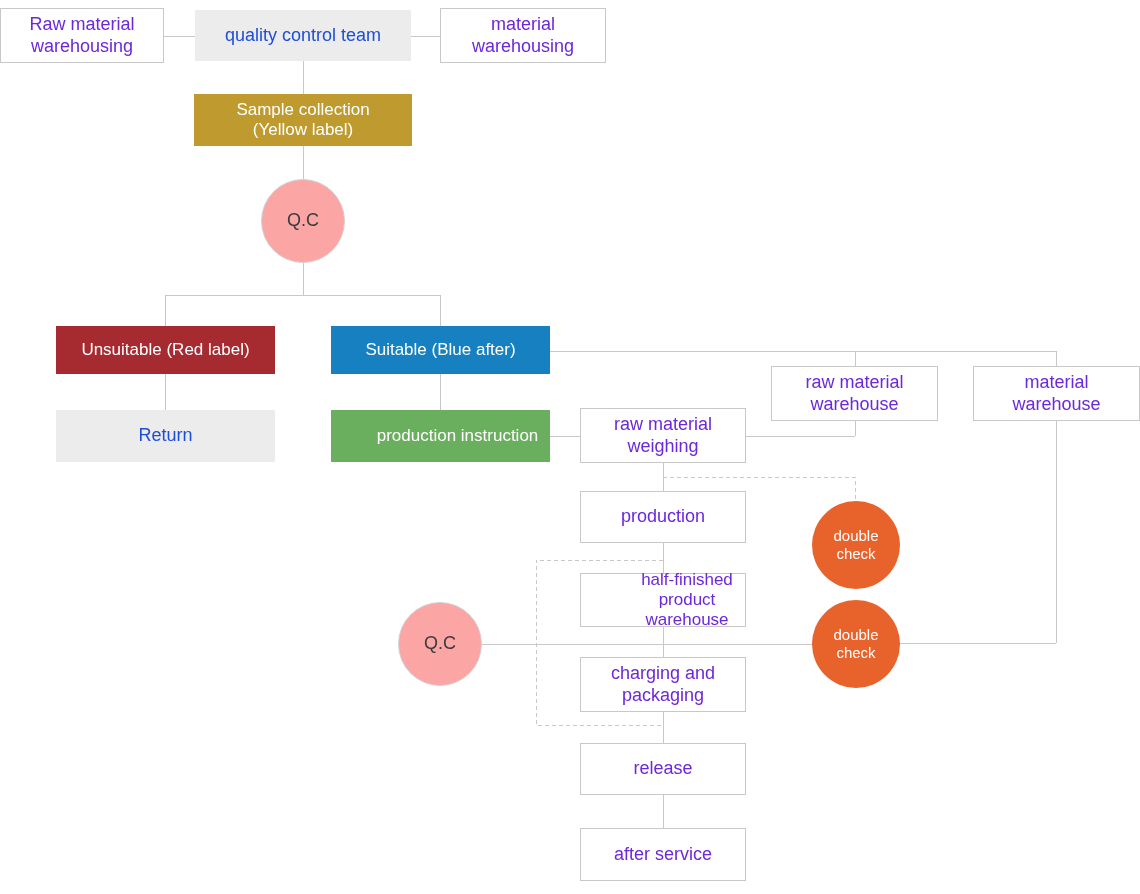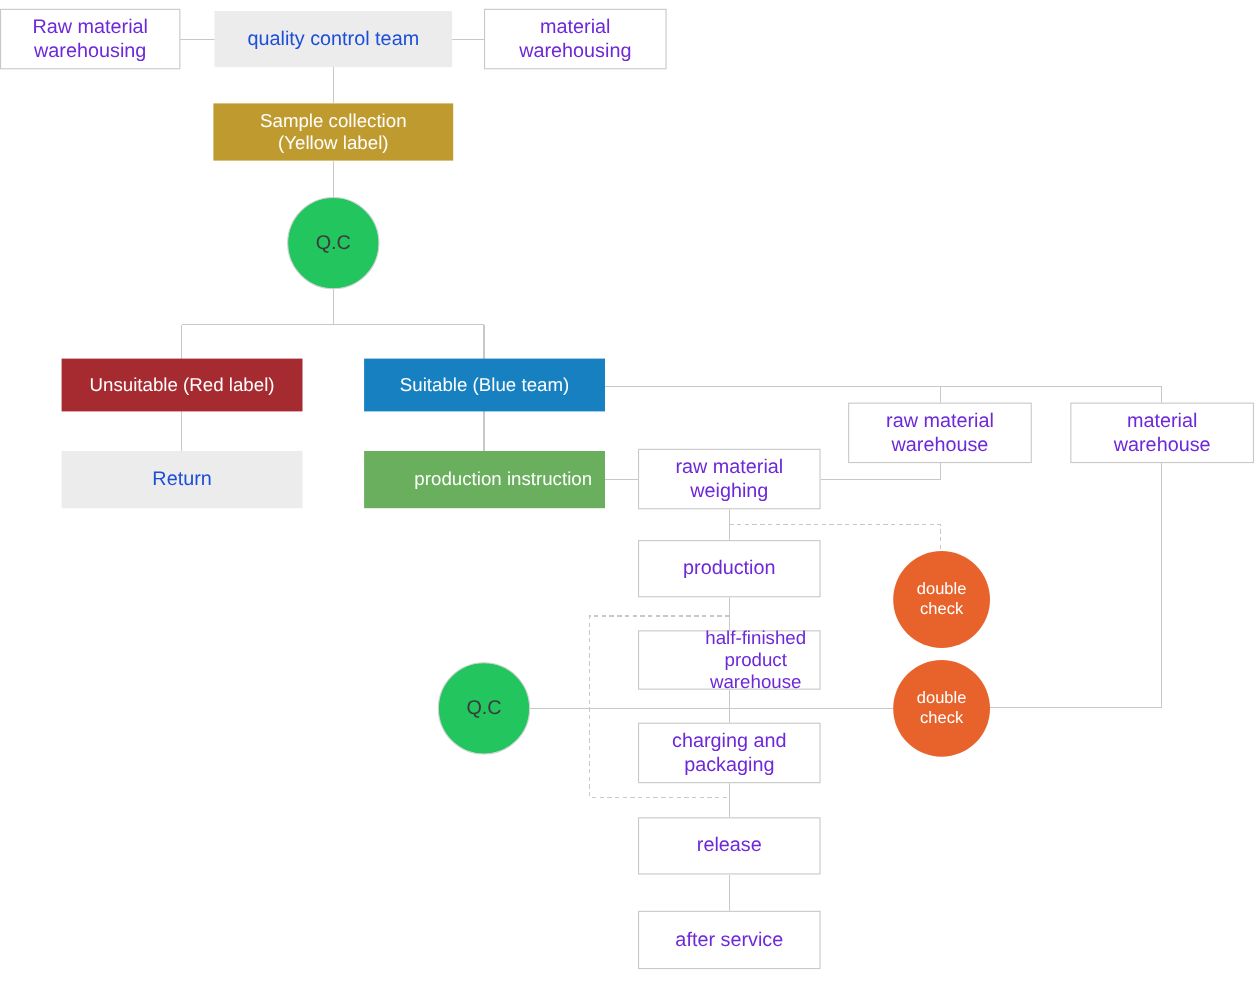--- a/index.html
+++ b/index.html
@@ -45,21 +45,21 @@
     background: #ececec;
     color: #1d4ed8;
   }
   .node.box-fill {
     border: none;
     color: #ffffff;
   }
   .node.circle {
     border: 1px solid #d2d2d2;
     border-radius: 50%;
-    background: #22c55e;
+    background: #fca5a5;
     color: #3b3b3b;
   }
   .node.circle-fill {
     border: none;
     border-radius: 50%;
     color: #ffffff;
   }
 </style>
 </head>
 <body>
@@ -95,21 +95,21 @@
   <div id="node-layer">
       <div class="node box-plain" style="left: 0px; top: 8px; width: 164px; height: 55px; font-size: 18px;"><span>Raw material
 warehousing</span></div>
       <div class="node box-gray" style="left: 195px; top: 10px; width: 216px; height: 51px; font-size: 18px;"><span>quality control team</span></div>
       <div class="node box-plain" style="left: 440px; top: 8px; width: 166px; height: 55px; font-size: 18px;"><span>material
 warehousing</span></div>
       <div class="node box-fill" style="left: 194px; top: 94px; width: 218px; height: 52px; font-size: 17px; background: rgb(191, 155, 47);"><span>Sample collection
 (Yellow label)</span></div>
       <div class="node circle" style="left: 261px; top: 179px; width: 84px; height: 84px; font-size: 18px;"><span>Q.C</span></div>
       <div class="node box-fill" style="left: 56px; top: 326px; width: 219px; height: 48px; font-size: 17px; background: rgb(166, 43, 49);"><span>Unsuitable (Red label)</span></div>
-      <div class="node box-fill" style="left: 331px; top: 326px; width: 219px; height: 48px; font-size: 17px; background: rgb(22, 128, 193);"><span>Suitable (Blue team)</span></div>
+      <div class="node box-fill" style="left: 331px; top: 326px; width: 219px; height: 48px; font-size: 17px; background: rgb(22, 128, 193);"><span>Suitable (Blue after)</span></div>
       <div class="node box-gray" style="left: 56px; top: 410px; width: 219px; height: 52px; font-size: 18px;"><span>Return</span></div>
       <div class="node box-fill" style="left: 331px; top: 410px; width: 219px; height: 52px; font-size: 17px; background: rgb(106, 175, 94); padding-left: 34px;"><span>production instruction</span></div>
       <div class="node box-plain" style="left: 580px; top: 408px; width: 166px; height: 55px; font-size: 18px;"><span>raw material
 weighing</span></div>
       <div class="node box-plain" style="left: 771px; top: 366px; width: 167px; height: 55px; font-size: 18px;"><span>raw material
 warehouse</span></div>
       <div class="node box-plain" style="left: 973px; top: 366px; width: 167px; height: 55px; font-size: 18px;"><span>material
 warehouse</span></div>
       <div class="node box-plain" style="left: 580px; top: 491px; width: 166px; height: 52px; font-size: 18px;"><span>production</span></div>
       <div class="node circle-fill" style="left: 812px; top: 501px; width: 88px; height: 88px; font-size: 15px; background: rgb(232, 99, 44);"><span>double

